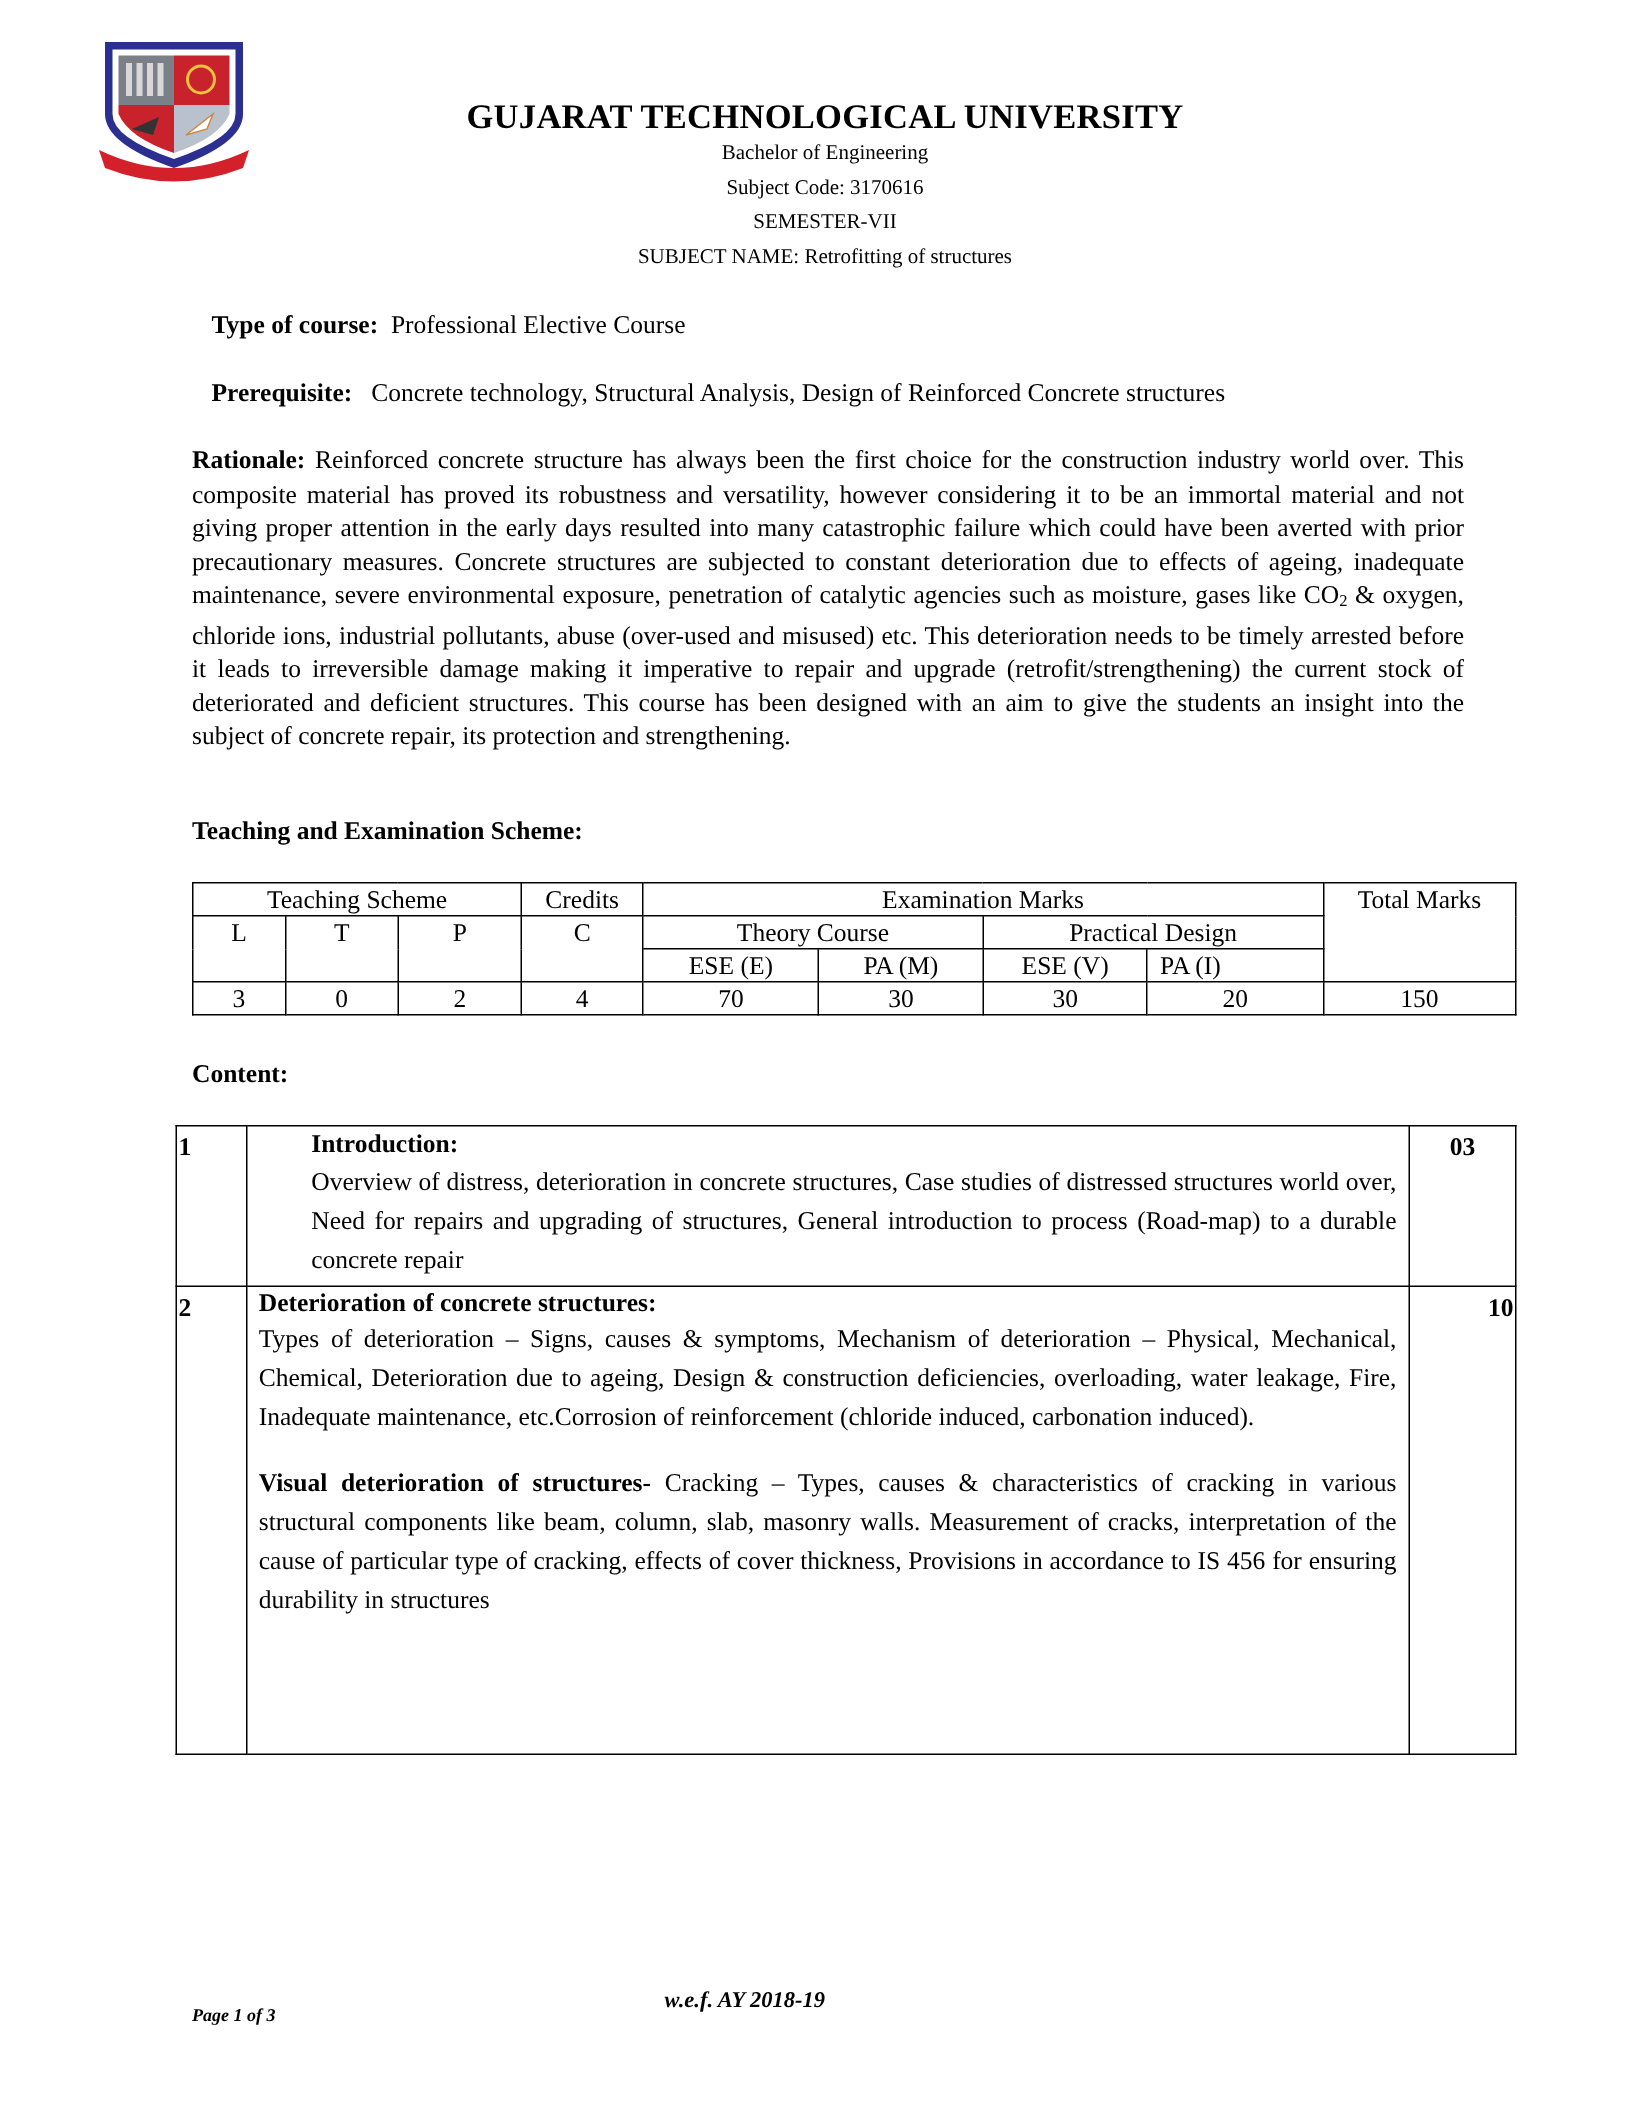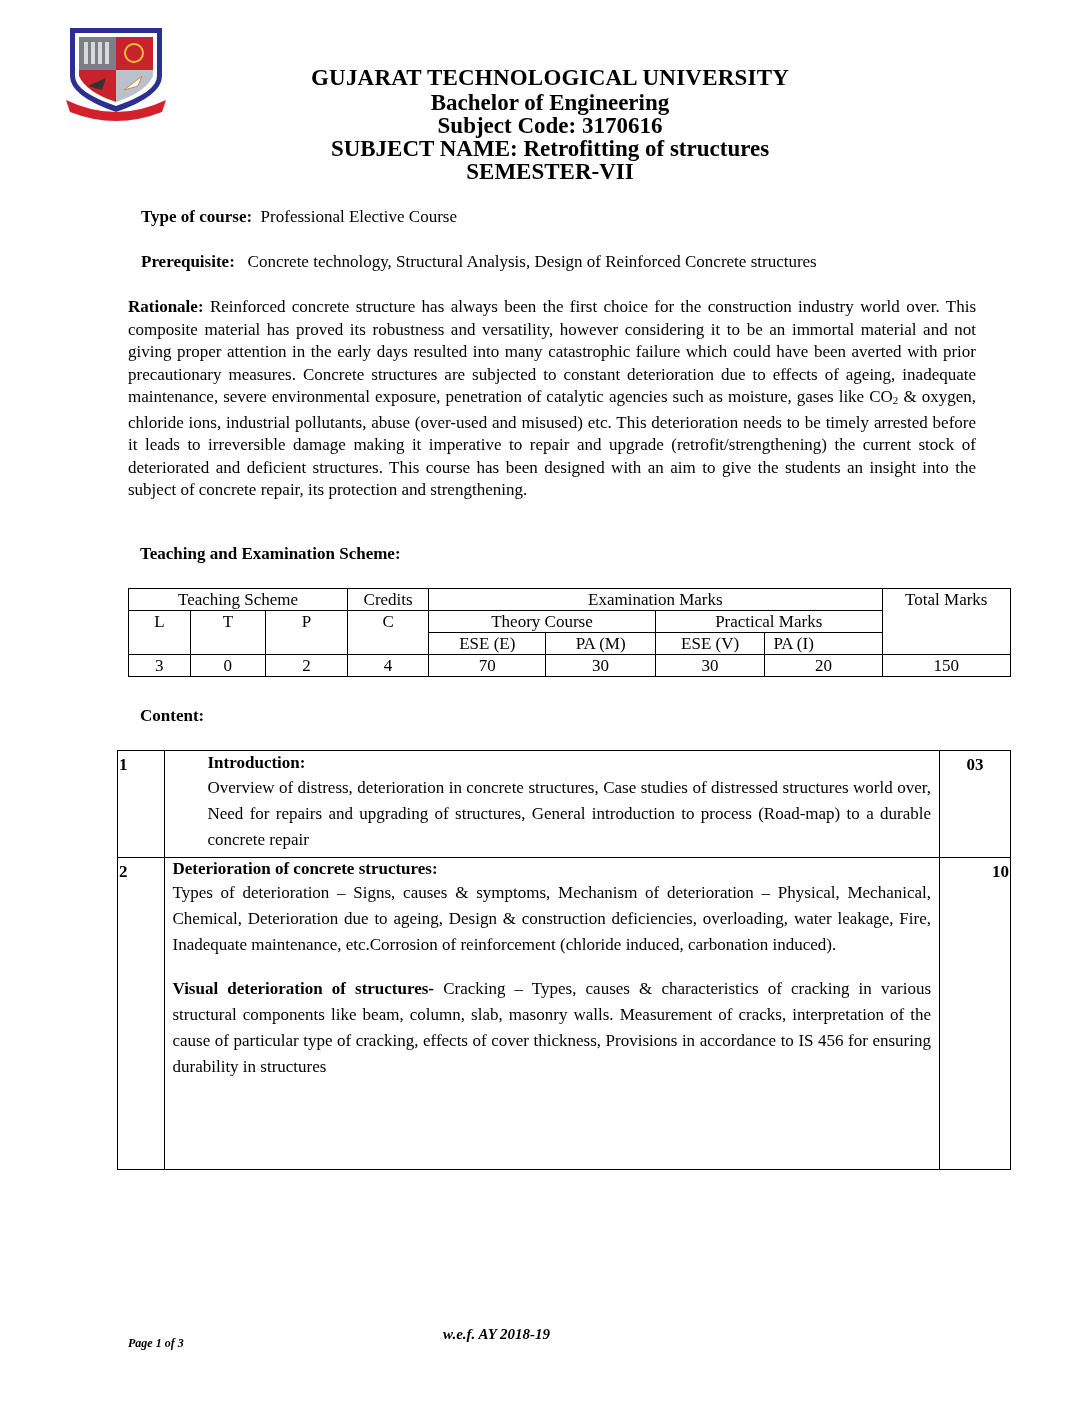--- a/index.html
+++ b/index.html
@@ -1,27 +1,27 @@
 <!DOCTYPE html>
 <html><head>
 <meta charset="utf-8">
 <style>
   html, body { margin:0; padding:0; background:#ffffff; }
   body { width:1088px; height:1408px; position:relative; overflow:hidden;
          font-family:"Liberation Serif", "DejaVu Serif", serif; color:#000; }
   .logo { position:absolute; left:62px; top:24px; width:108px; height:100px; }
   .header { position:absolute; left:280px; top:64px; width:540px; text-align:center; }
   .h-title { font-size:23px; font-weight:bold; line-height:27px; letter-spacing:0.2px; }
-  .h-line { font-size:23px; font-weight:bold; line-height:23px; }
+  .h-line { font-size:14px; font-weight:normal; line-height:23px; }
   .field { position:absolute; left:141px; font-size:17px; line-height:22px; }
   .field b { font-weight:bold; }
   .rationale { position:absolute; left:128px; top:296px; width:848px; font-size:17px;
                line-height:22.5px; text-align:justify; }
   .rationale .lbl { font-weight:bold; }
-  .sec-head { position:absolute; left:140px; font-size:17px; font-weight:bold; }
+  .sec-head { position:absolute; left:128px; font-size:17px; font-weight:bold; }
   table { border-collapse:collapse; }
   .scheme { position:absolute; left:128px; top:588px; width:883px; font-size:17px; }
   .scheme td { border:1.5px solid #000; text-align:center; padding:0; line-height:21px; }
   .content { position:absolute; left:117px; top:750px; width:894px; font-size:17px; }
   .content td { border:1.5px solid #000; vertical-align:top; }
   .content .th { font-weight:bold; }
   .col-sr { width:100px; }
   .col-hrs { width:68px; text-align:center; font-weight:bold; }
   .c-sr { text-align:right; padding-right:36px; font-weight:bold; }
   .c-body { padding:4px 8px 4px 8px; text-align:justify; line-height:26px; }
@@ -49,22 +49,22 @@
     <path d="M26 62 L44 54 L40 66 Z" fill="#333"></path>
     <path d="M62 66 L80 52 L76 62 Z" fill="#fff" stroke="#c84" stroke-width="1"></path>
     <path d="M4 76 Q54 100 104 76 L100 88 Q54 106 8 88 Z" fill="#d4202a"></path>
   </svg>
 </div>
 
 <div class="header">
   <div class="h-title">GUJARAT TECHNOLOGICAL UNIVERSITY</div>
   <div class="h-line">Bachelor of Engineering</div>
   <div class="h-line">Subject Code: 3170616</div>
+  <div class="h-line">SEMESTER-VII</div>
   <div class="h-line">SUBJECT NAME: Retrofitting of structures</div>
-  <div class="h-line">SEMESTER-VII</div>
 </div>
 
 <div class="field" style="top:206px;">
   <b>Type of course:</b>&nbsp;
   <span>Professional Elective Course</span>
 </div>
 
 <div class="field" style="top:251px;">
   <b>Prerequisite:</b>&nbsp;&nbsp;
   <span>Concrete technology, Structural Analysis, Design of Reinforced Concrete structures</span>
@@ -81,21 +81,21 @@
     <td>Credits</td>
     <td colspan="4">Examination Marks</td>
     <td rowspan="3" style="vertical-align:top; width:130px;">Total Marks</td>
   </tr>
   <tr>
     <td rowspan="2" style="vertical-align:top; width:62px;">L</td>
     <td rowspan="2" style="vertical-align:top; width:76px;">T</td>
     <td rowspan="2" style="vertical-align:top; width:83px;">P</td>
     <td rowspan="2" style="vertical-align:top; width:81px;">C</td>
     <td colspan="2">Theory Course</td>
-    <td colspan="2">Practical Marks</td>
+    <td colspan="2">Practical Design</td>
   </tr>
   <tr>
     <td style="width:119px;">ESE (E)</td>
     <td style="width:111px;">PA (M)</td>
     <td style="width:111px;">ESE (V)</td>
     <td style="width:111px; text-align:left; padding-left:8px;">PA (I)</td>
   </tr>
   <tr>
     <td>3</td>
     <td>0</td>

